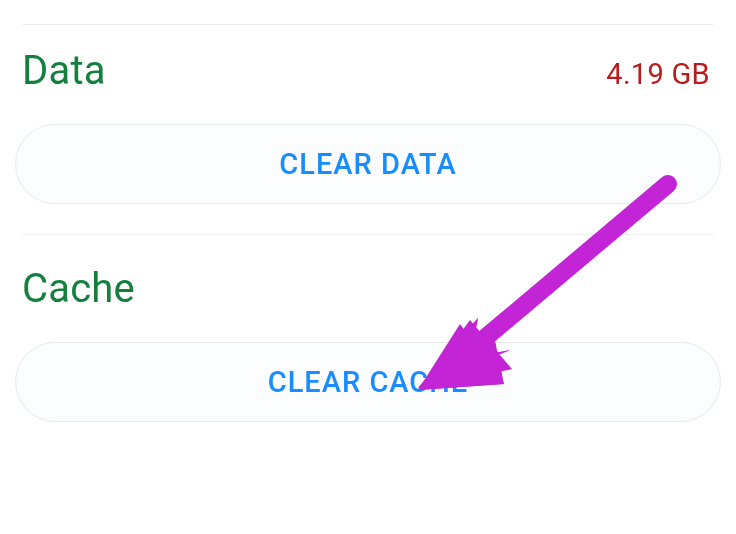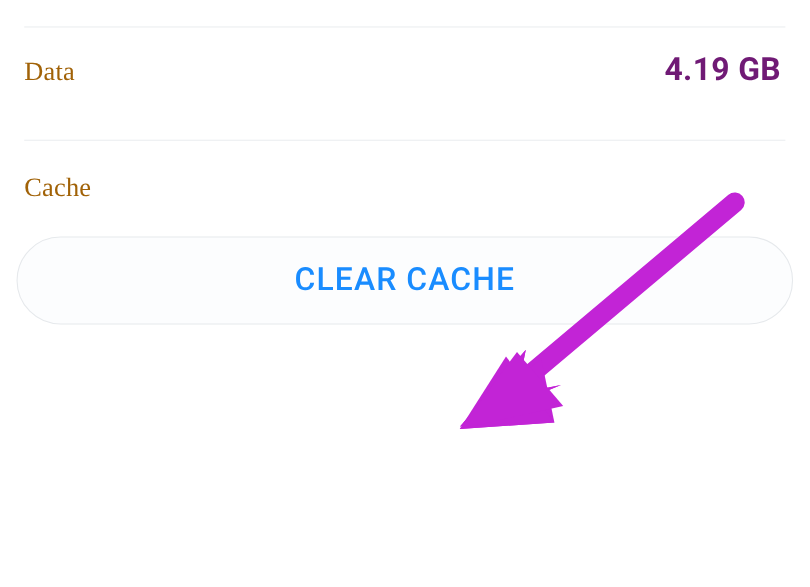--- a/index.html
+++ b/index.html
@@ -24,30 +24,29 @@
     }
     .divider.top { margin-top: 24px; }
     .divider.between { margin-top: 30px; }
     .row {
       display: flex;
       justify-content: space-between;
       align-items: baseline;
       padding: 22px 26px 16px 22px;
     }
     .row-label {
-      font-size: 24px;
+      font-size: 40px;
       font-weight: 400;
-      color: #a16207;
+      color: #15803d;
       letter-spacing: 0.2px;
-      font-family: Liberation Serif, serif;
     }
     .row-value {
       font-size: 29px;
-      font-weight: 700;
-      color: #701a75;
+      font-weight: 400;
+      color: #b91c1c;
       letter-spacing: 0.3px;
     }
     .pill-btn {
       display: flex;
       align-items: center;
       justify-content: center;
       width: calc(100% - 30px);
       height: 80px;
       margin: 14px 15px 0;
       border: 1px solid #e6e9ec;
@@ -73,20 +72,21 @@
 
 <div class="container">
 
   <div class="divider top"></div>
 
   <div class="section first">
     <div class="row">
       <span class="row-label">Data</span>
       <span class="row-value">4.19 GB</span>
     </div>
+    <div class="pill-btn">CLEAR DATA</div>
   </div>
 
   <div class="divider between"></div>
 
   <div class="section second">
     <div class="row">
       <span class="row-label">Cache</span>
     </div>
     <div class="pill-btn">CLEAR CACHE</div>
   </div>

